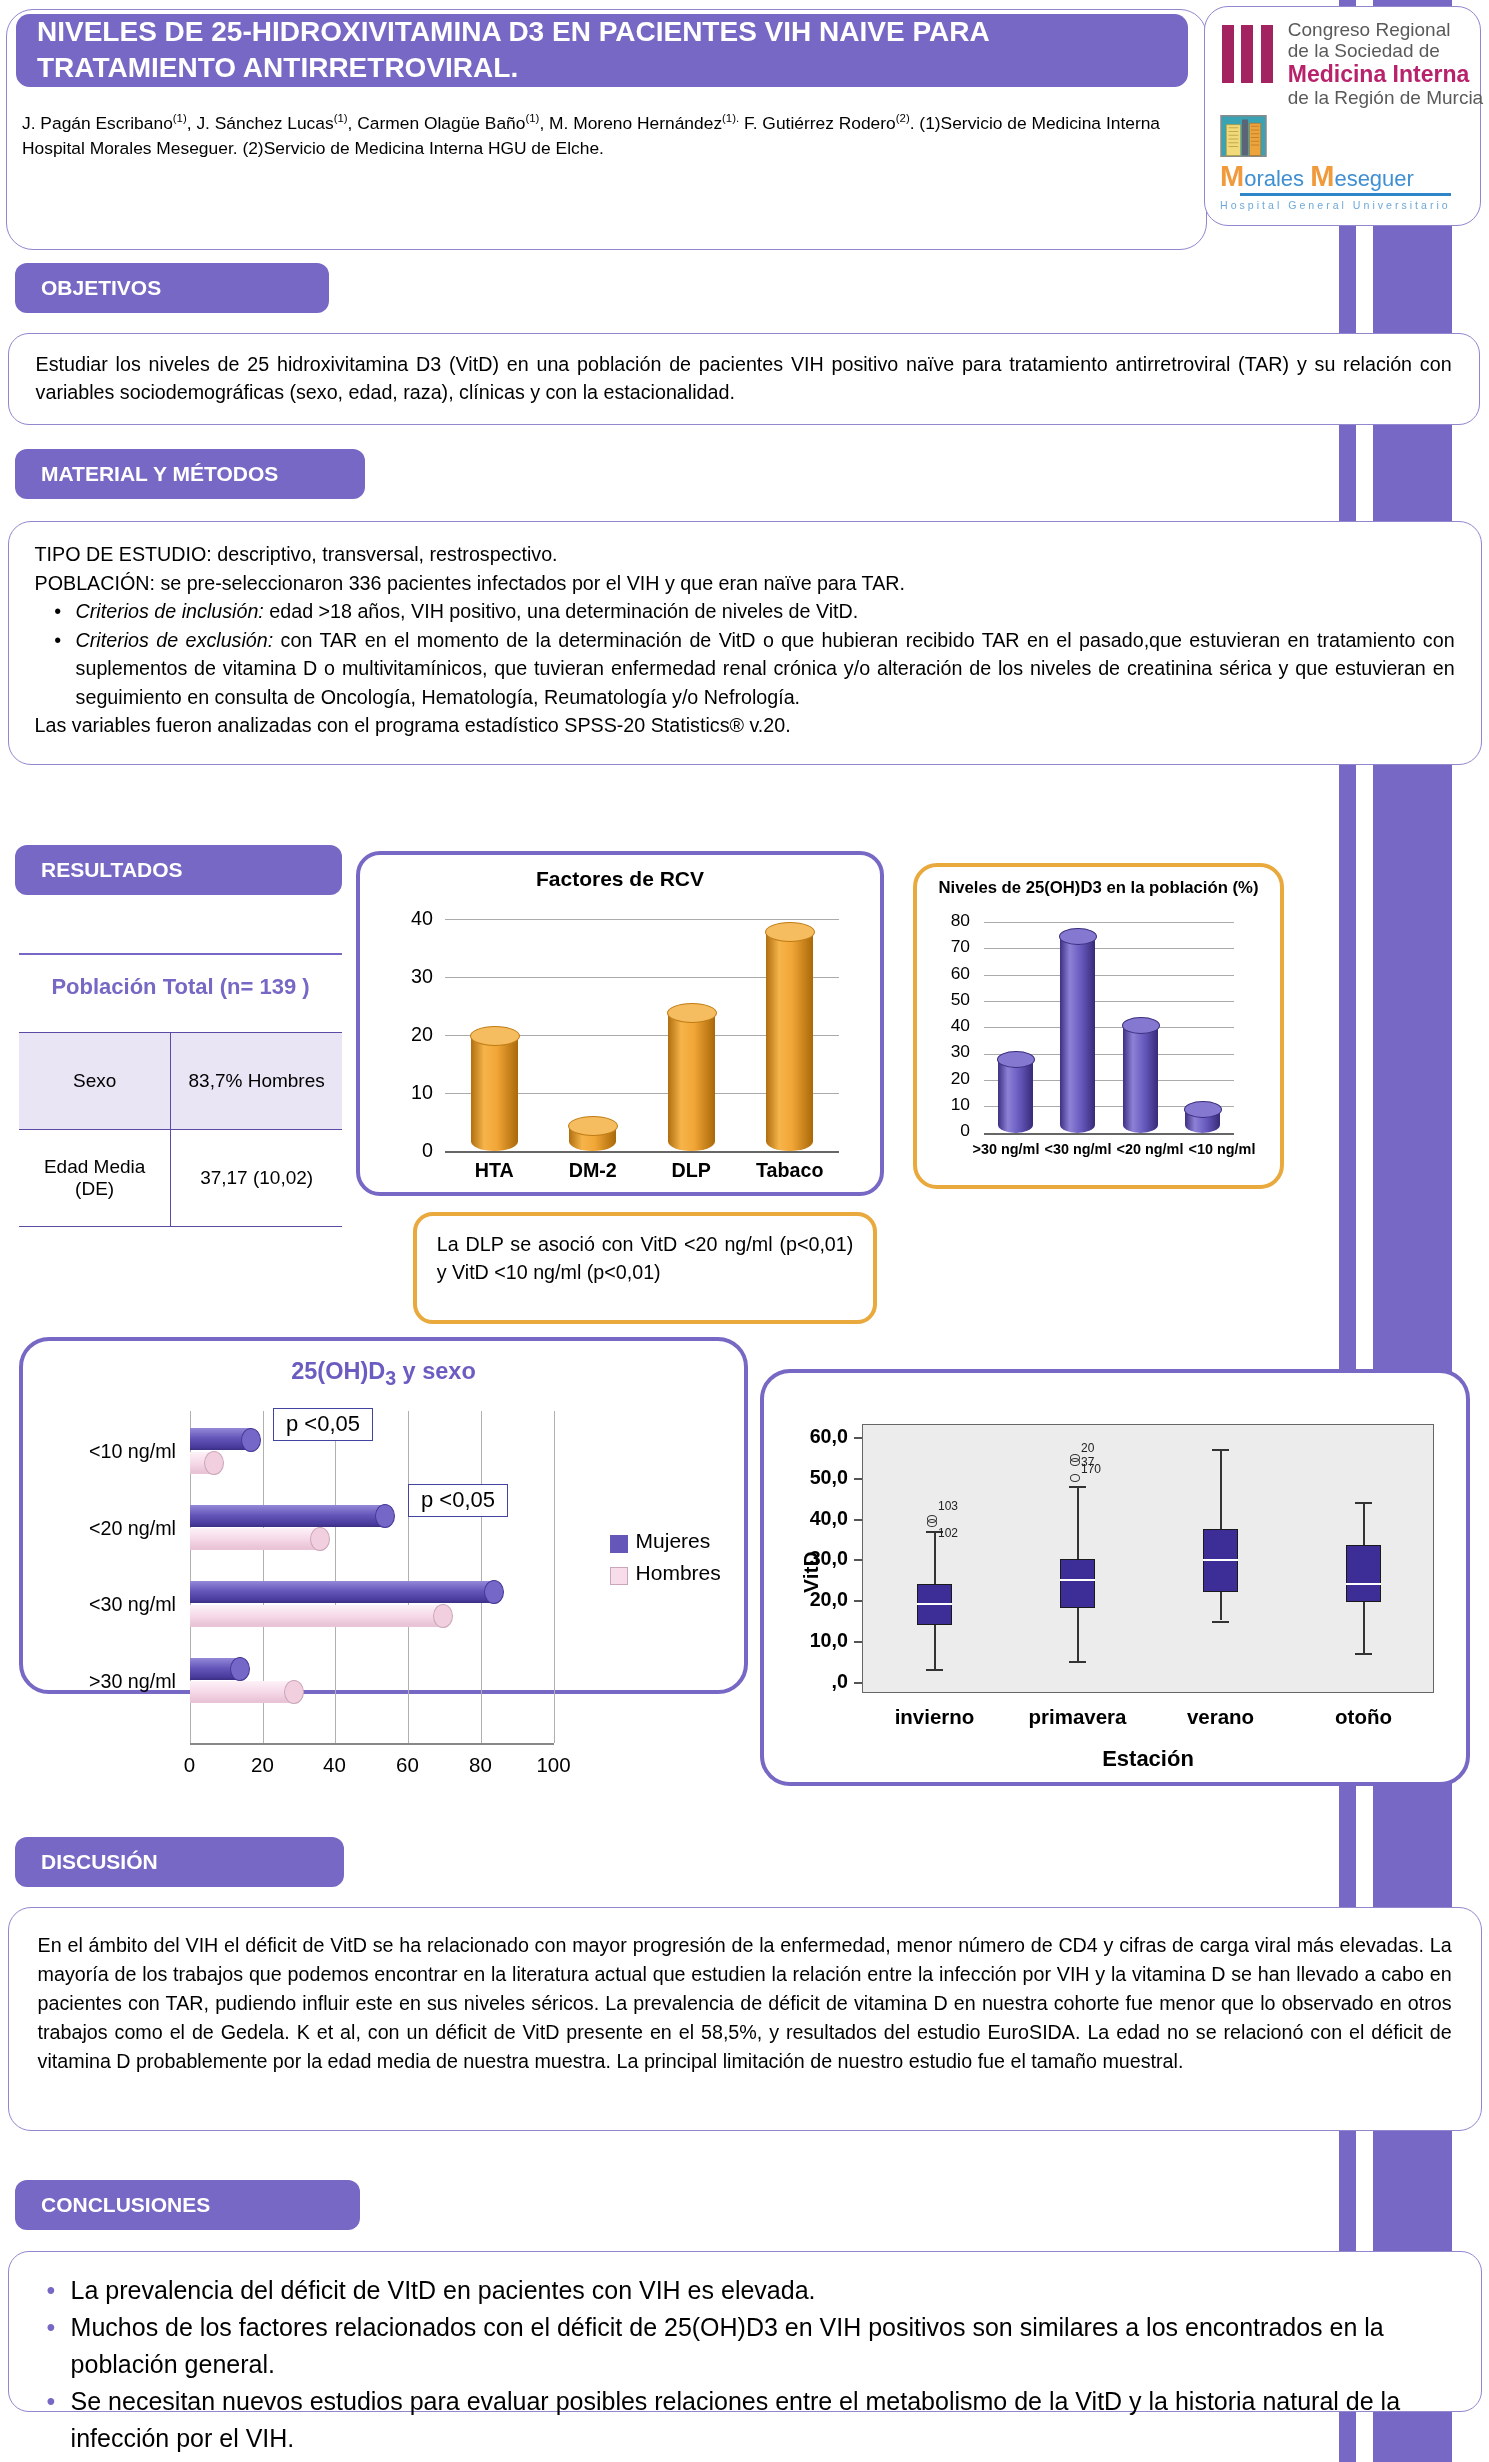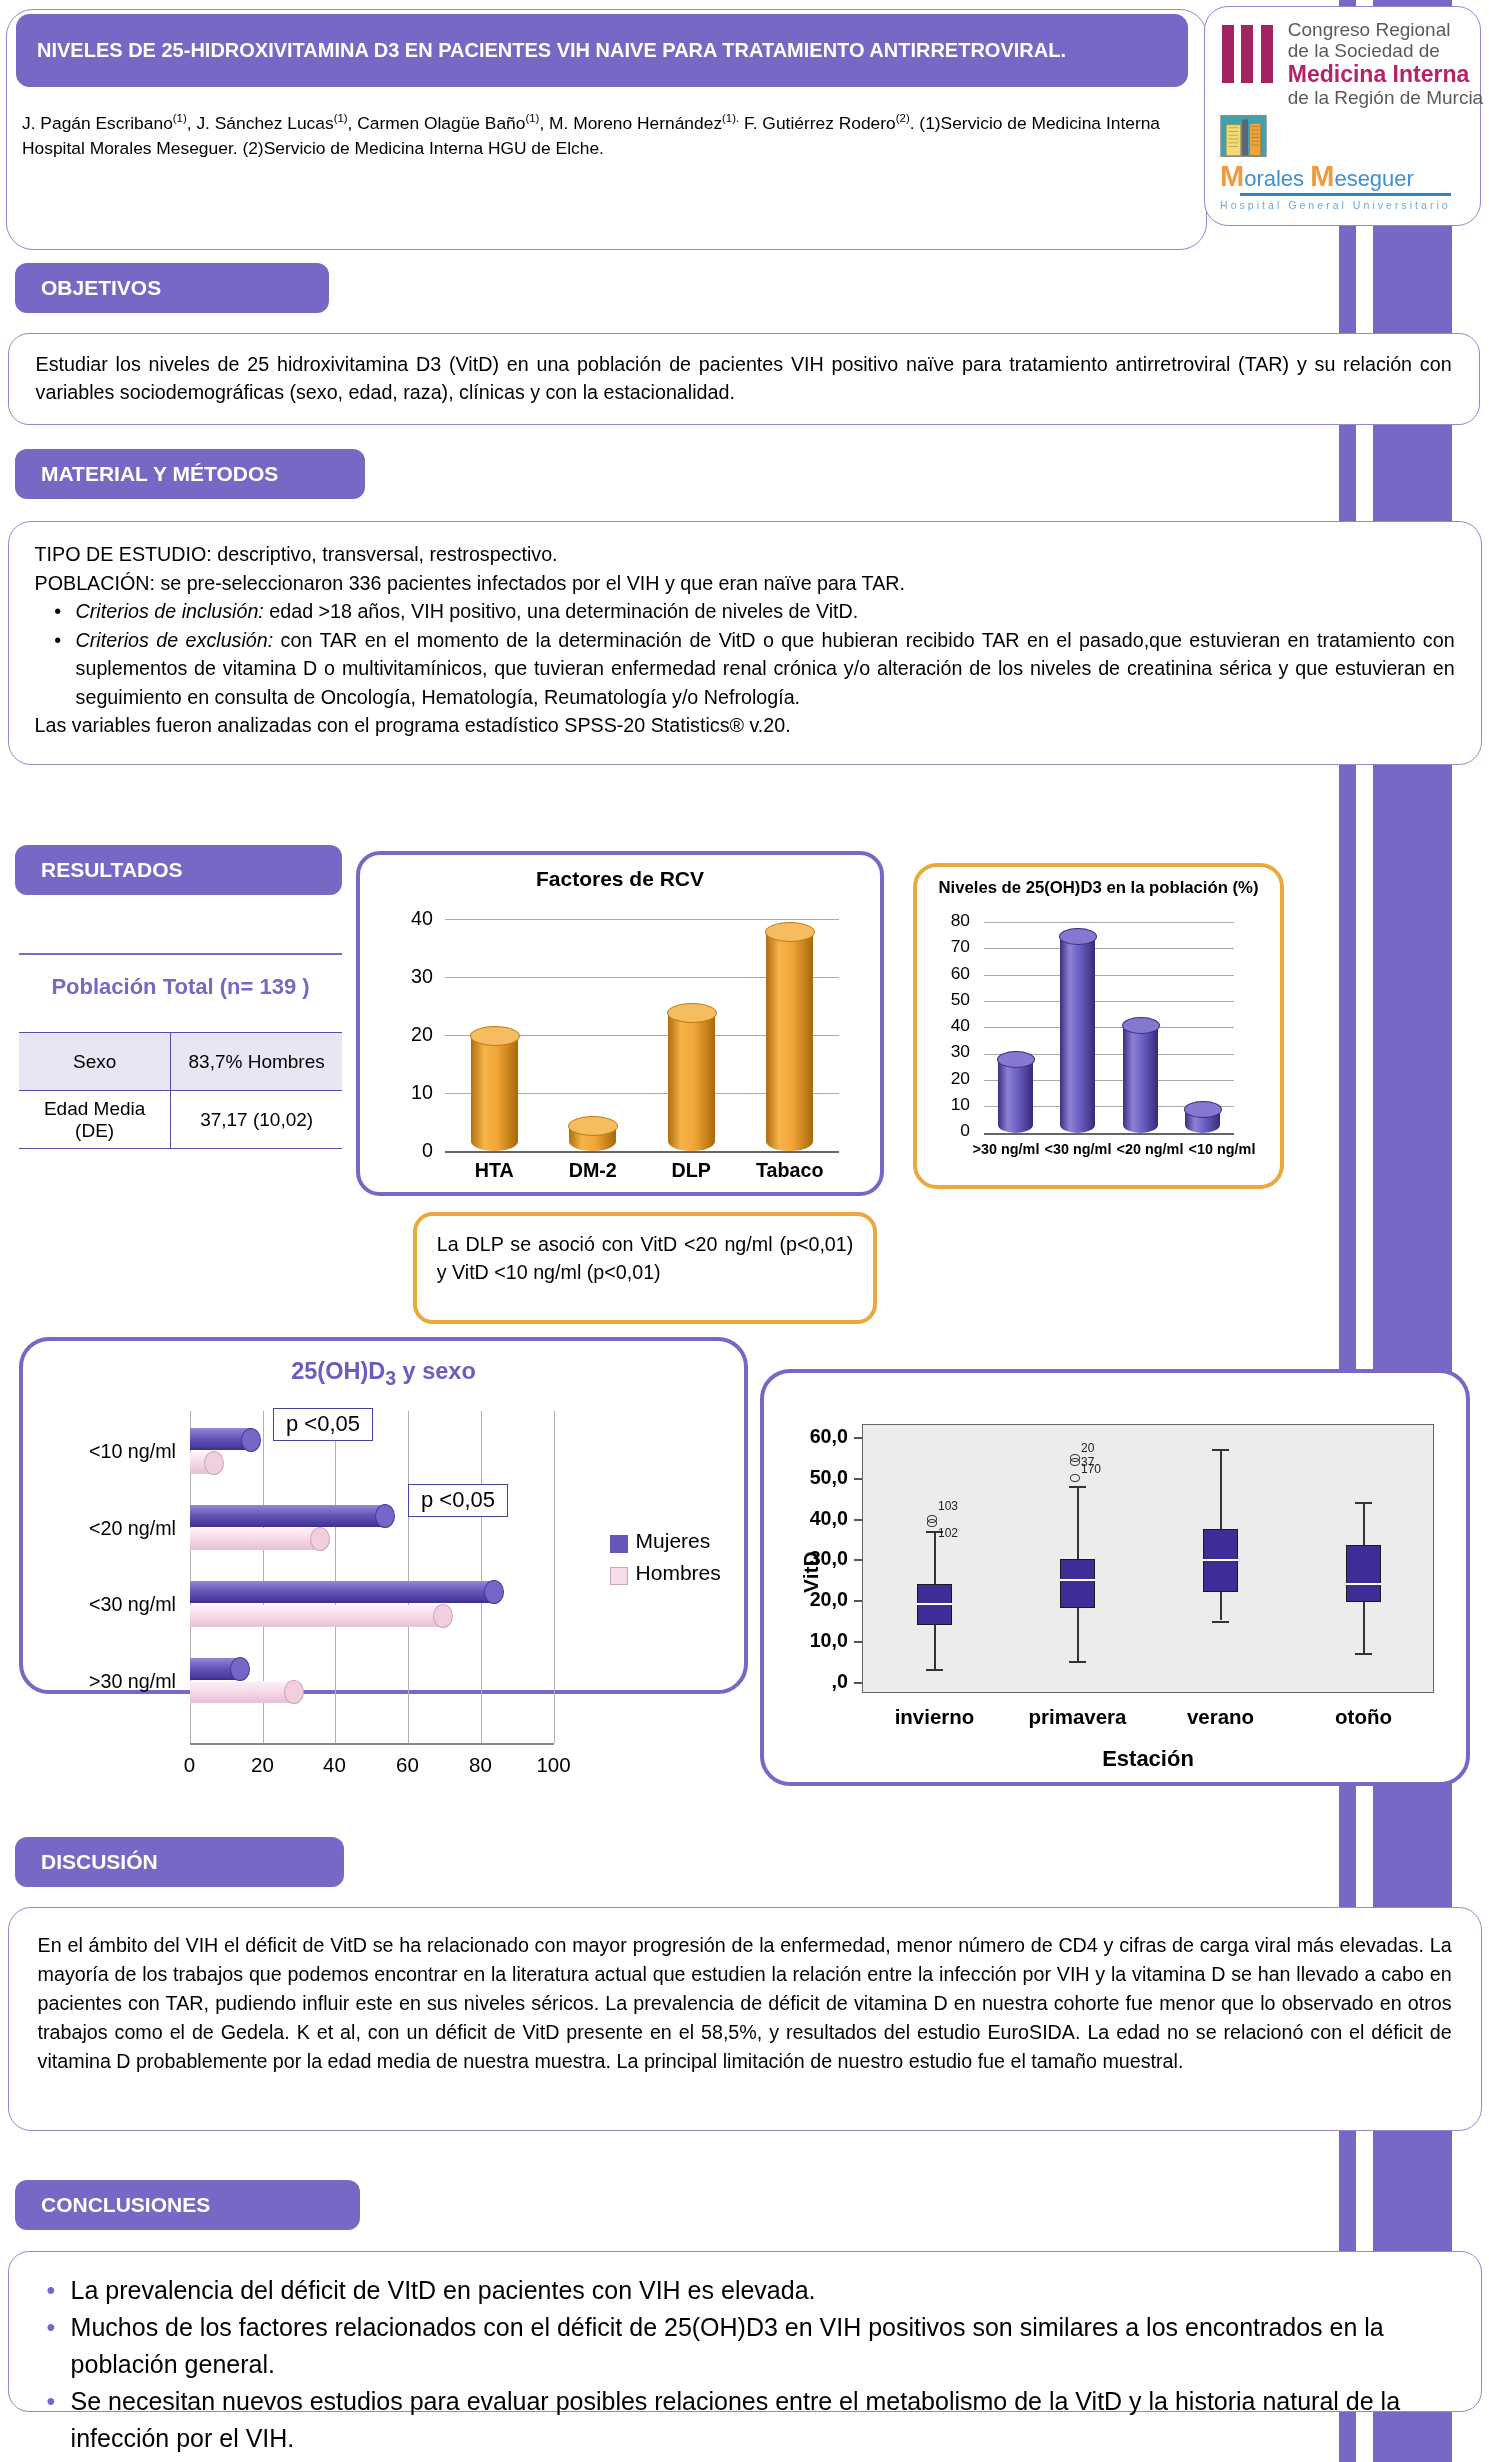--- a/index.html
+++ b/index.html
@@ -6,21 +6,21 @@
   body{margin:0;background:#fff}
   .poster{position:relative;width:1489px;height:2462px;font-family:"Liberation Sans",sans-serif;color:#000;background:#fff;overflow:hidden}
   .stripe{position:absolute;top:0;bottom:0;background:#7668c4;z-index:0}
   #stripe-narrow{left:1339px;width:16.7px}
   #stripe-wide{left:1373px;width:79px}
   .wbox{position:absolute;background:#fff;border:1.5px solid #9087ce;z-index:2}
   .sec-head{position:absolute;height:50px;background:#7668c4;border-radius:12px;color:#fff;font-size:21px;font-weight:bold;display:flex;align-items:center;padding-left:26px;z-index:3}
 
   
   #header-box{left:6px;top:9px;width:1201px;height:241px;border-radius:27px}
-  #title-bar{position:absolute;left:9px;top:3.8px;width:1172px;height:73px;background:#7668c4;border-radius:13.6px;display:flex;align-items:center;padding:8px 21px;color:#fff;font-size:20px;font-weight:bold;line-height:1.3}
+  #title-bar{position:absolute;left:9px;top:3.8px;width:1172px;height:73px;background:#7668c4;border-radius:13.6px;display:flex;align-items:center;padding:8px 21px;color:#fff;font-size:28px;font-weight:bold;line-height:1.3}
   #authors{position:absolute;left:15px;top:100px;width:1159px;font-size:17.4px;line-height:1.45}
   #authors sup{font-size:11.4px}
 
   
   #logo-box{left:1204px;top:6px;width:277px;height:220px;border-radius:24px;padding:12px 9px 0 15px}
   .logo-row{display:flex;align-items:flex-start}
   .cbars{display:flex;margin:6px 6px 0 1.5px}
   .cbar{width:12px;height:58px;background:#a32360;margin-right:7.6px}
   .congress-text{line-height:1.12;margin-left:1.5px;white-space:nowrap}
   .cl-small{font-size:19px;color:#5a5a5a}
@@ -39,21 +39,21 @@
   .mline.bullet{position:relative;padding-left:41px;text-align:justify}
   .mline.bullet::before{content:"•";position:absolute;left:19.7px}
   .mline i{font-style:italic}
 
   
   #resultados-head{left:15px;top:845px;width:327px}
   #pop-block{position:absolute;left:19px;top:953px;width:323px;z-index:2}
   .hairline{height:1.5px;background:#7668c4}
   #pop-title{margin:19.7px 0 32px;text-align:center;font-size:22px;font-weight:bold;color:#7668c4}
   #pop-table{width:100%;border-collapse:collapse;font-size:19px}
-  #pop-table td{border-top:1.5px solid #5b4ba6;border-bottom:1.5px solid #5b4ba6;height:58px;text-align:center;vertical-align:middle;padding:0 16px}
+  #pop-table td{border-top:1.5px solid #5b4ba6;border-bottom:1.5px solid #5b4ba6;height:97px;text-align:center;vertical-align:middle;padding:0 16px}
   #pop-table td:first-child{border-right:1.5px solid #5b4ba6;width:47%}
   #pop-table tr:first-child{background:#e9e5f5}
 
   
   .chart-box{position:absolute;background:#fff;z-index:2}
   #factores-box{left:356px;top:851px;width:528px;height:345px;border:4.5px solid #7668c4;border-radius:24px}
   #niveles-box{left:913px;top:863px;width:371px;height:326px;border:4.5px solid #e9a93d;border-radius:24px}
   .chart-title{font-weight:bold;text-align:center}
   #factores-box .chart-title{font-size:21px;margin-top:12px}
   #niveles-box .chart-title{font-size:16.7px;margin-top:10.6px}

